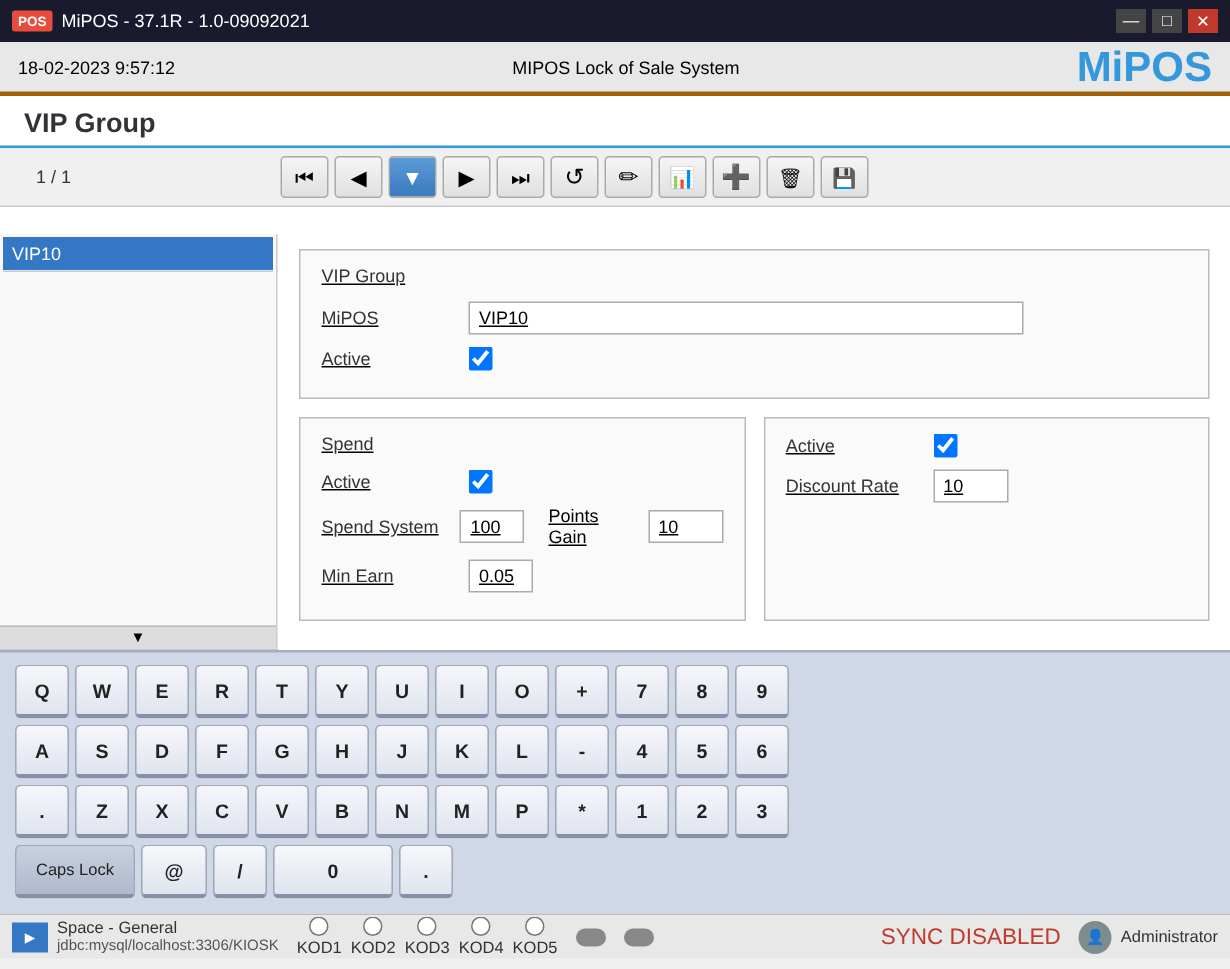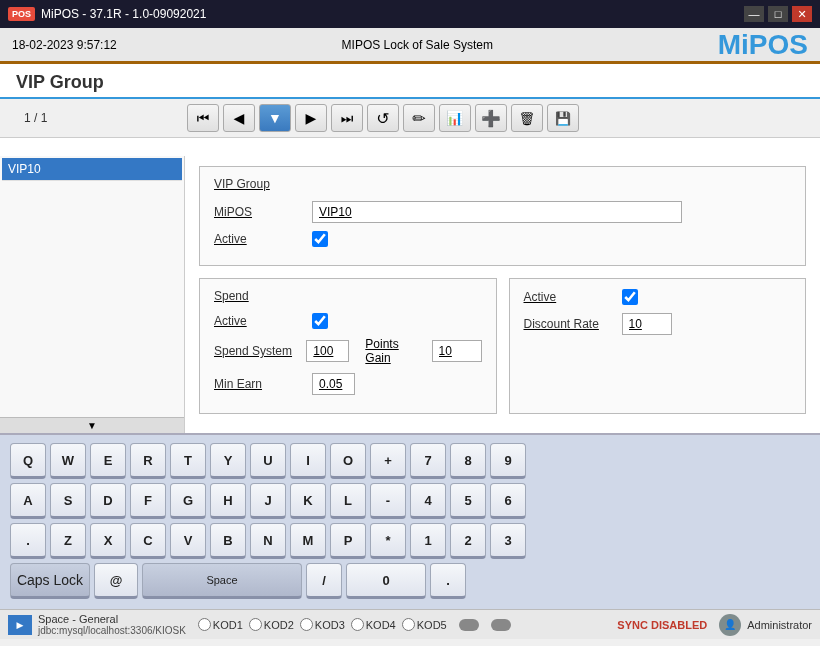--- a/index.html
+++ b/index.html
@@ -191,21 +191,21 @@
       font-size: 13px;
       font-weight: bold;
       color: #222;
       user-select: none;
     }
     .kb-key.special {
       background: linear-gradient(to bottom, #c8d0e0, #b0b8cc);
       font-size: 11px;
       font-weight: normal;
     }
-    .kb-key.caps-lock { min-width: 80px; font-size: 14px; }
+    .kb-key.caps-lock { min-width: 80px; font-size: 11px; }
     .kb-key.space { min-width: 160px; font-size: 11px; }
     .kb-key.backspace-key { min-width: 100px; font-size: 11px; }
     .kb-key.at-key { min-width: 44px; }
     .kb-key.slash { min-width: 36px; }
     .kb-key.dot-end { min-width: 36px; }
     .kb-key.zero-wide { min-width: 80px; }
 
     
     #statusbar {
       background: #e8e8e8;
@@ -220,22 +220,22 @@
     }
     #status-left { display: flex; align-items: center; gap: 6px; }
     #status-left-icon {
       width: 24px; height: 20px;
       background: #3478c5;
       display: flex; align-items: center; justify-content: center;
       color: white; font-size: 10px;
     }
     #status-db { font-size: 10px; color: #555; }
     .status-radio-group { display: flex; gap: 6px; align-items: center; }
-    .status-radio { display: flex; align-items: center; gap: 2px; font-size: 11px; }
-    #sync-status { font-size: 11px; color: #c0392b; font-weight: bold; margin-left: auto; }
+    .status-radio { display: flex; align-items: center; gap: 2px; font-size: 11px; flex-direction: column; }
+    #sync-status { font-size: 15px; color: #c0392b; font-weight: normal; margin-left: auto; }
     #admin-section { display: flex; align-items: center; gap: 6px; }
     #admin-avatar {
       width: 22px; height: 22px;
       background: #7f8c8d;
       border-radius: 50%;
       display: flex; align-items: center; justify-content: center;
       color: white; font-size: 10px;
     }
   </style>
 </head>
@@ -388,21 +388,20 @@
       <button class="kb-key">P</button>
       <button class="kb-key">*</button>
       <button class="kb-key">1</button>
       <button class="kb-key">2</button>
       <button class="kb-key">3</button>
     </div>
 
     <div class="kb-row">
       <button class="kb-key special caps-lock">Caps Lock</button>
       <button class="kb-key at-key">@</button>
-      <button class="kb-key special space">Space</button>
       <button class="kb-key slash">/</button>
       <button class="kb-key zero-wide">0</button>
       <button class="kb-key dot-end">.</button>
     </div>
   </div>
 </div>
 
 <div id="statusbar">
   <div id="status-left">
     <div id="status-left-icon">

